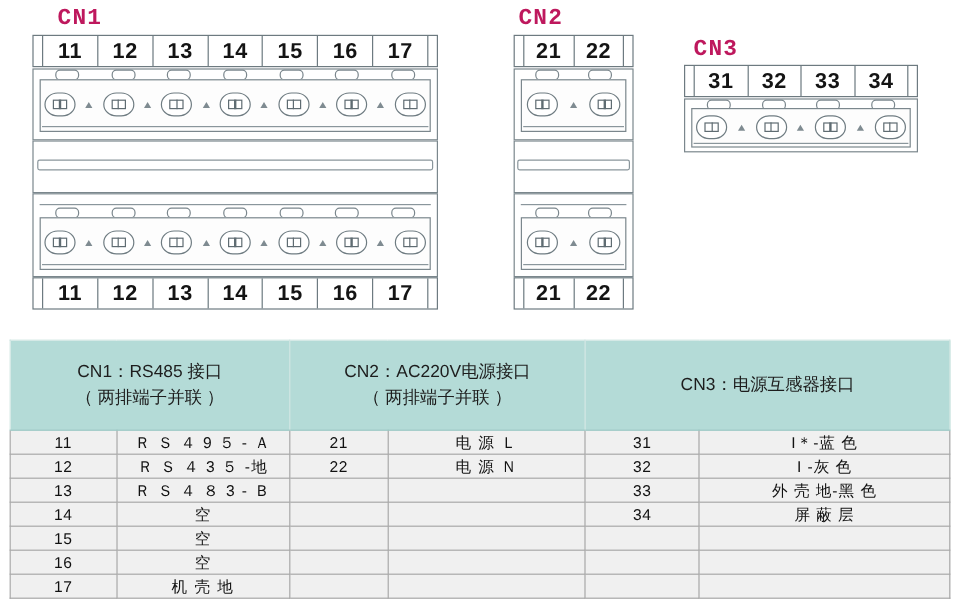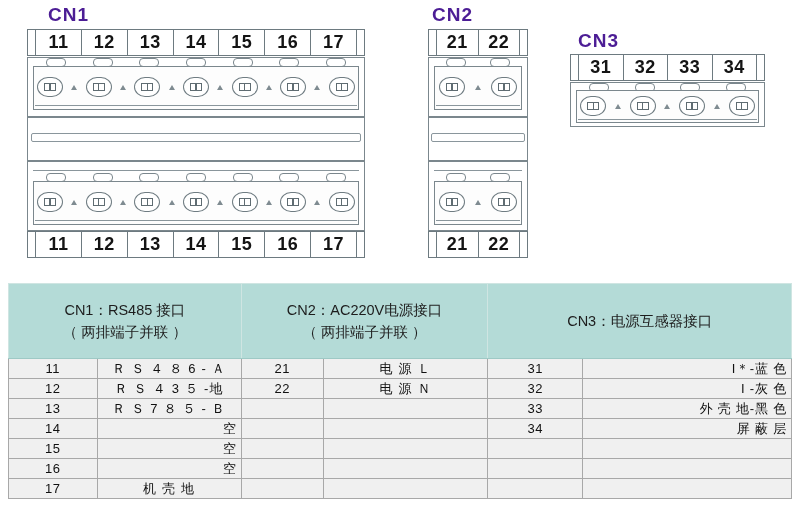--- a/index.html
+++ b/index.html
@@ -14,22 +14,22 @@
     font-family: "Liberation Sans", "DejaVu Sans", sans-serif;
     overflow: hidden;
   }
 
   
   .block-title {
     position: absolute;
     font-size: 19px;
     font-weight: 700;
     letter-spacing: 1px;
-    color: #4c1d95;
-    font-family: Liberation Sans, sans-serif;
+    color: #be185d;
+    font-family: Liberation Mono, monospace;
   }
 
   .numstrip {
     position: absolute;
     display: flex;
     border: 1.5px solid #6d7a80;
     background: #ffffff;
     box-sizing: border-box;
   }
   .numstrip.pad-left::before,
@@ -176,21 +176,21 @@
   }
   td.num {
     text-align: center;
     letter-spacing: 0.5px;
   }
   td.val {
     text-align: center;
     letter-spacing: 1.2px;
   }
   td.val.left {
-    text-align: right;
+    text-align: center;
     padding-left: 46px;
     letter-spacing: 0.8px;
   }
   td.blank { }
 </style>
 </head>
 <body>
 
 <div class="block-title" style="left:48px; top:4px;">CN1</div>
 
@@ -408,37 +408,37 @@
         <span>（ 两排端子并联 ）</span>
       </th>
       <th colspan="2">
         <span>CN3：电源互感器接口</span>
       </th>
     </tr>
   </thead>
   <tbody id="spec-body">
       <tr>
         <td class="num">11</td>
-        <td class="val">Ｒ Ｓ ４ ８ 6 - Ａ</td>
+        <td class="val">Ｒ Ｓ ４ 9 ５ - Ａ</td>
         <td class="num">21</td>
         <td class="val">电 源  Ｌ</td>
         <td class="num">31</td>
         <td class="val left">I＊-蓝 色</td>
       </tr>
       <tr>
         <td class="num">12</td>
         <td class="val">Ｒ Ｓ ４ 3 ５ -地</td>
         <td class="num">22</td>
         <td class="val">电 源  Ｎ</td>
         <td class="num">32</td>
         <td class="val left">I -灰 色</td>
       </tr>
       <tr>
         <td class="num">13</td>
-        <td class="val">Ｒ Ｓ 7 ８ ５ - Ｂ</td>
+        <td class="val">Ｒ Ｓ ４ ８ 3 - Ｂ</td>
         <td class="num blank"></td>
         <td class="val blank"></td>
         <td class="num">33</td>
         <td class="val left">外 壳 地-黑 色</td>
       </tr>
       <tr>
         <td class="num">14</td>
         <td class="val left">空</td>
         <td class="num blank"></td>
         <td class="val blank"></td>

